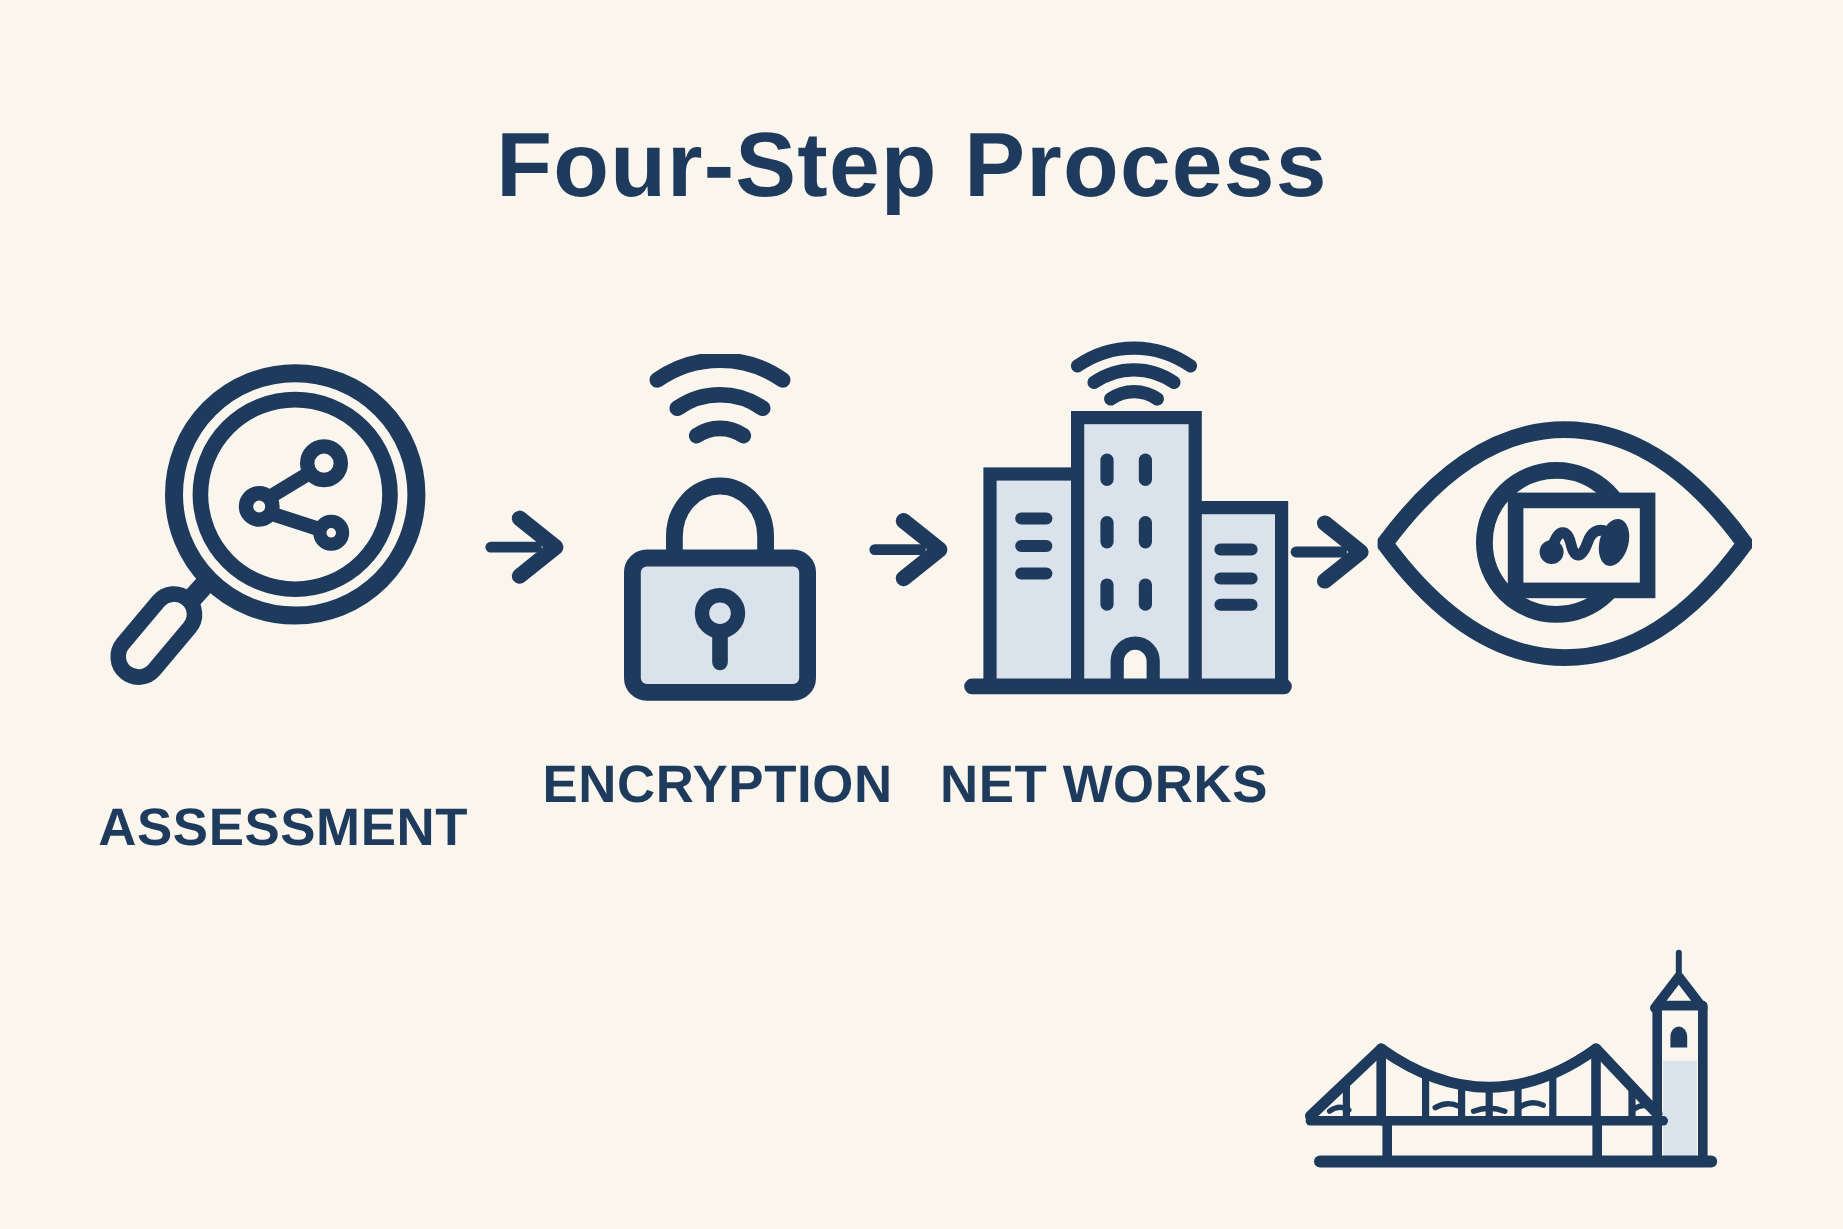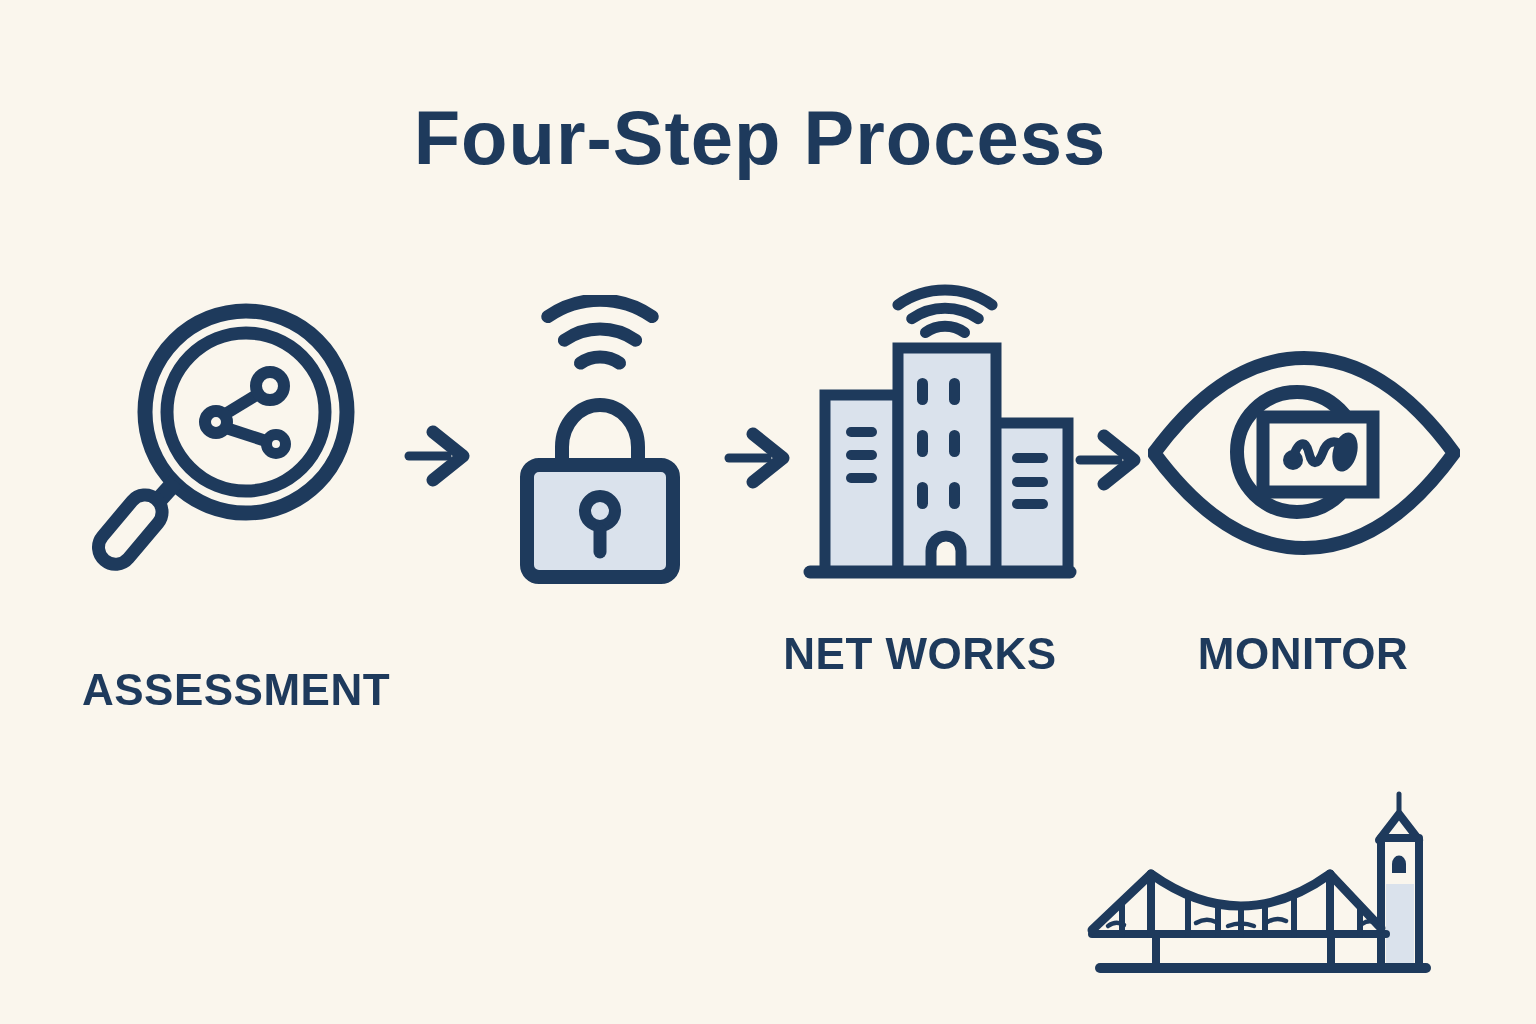--- a/index.html
+++ b/index.html
@@ -118,26 +118,26 @@
     <path d="M145,110 C150,92 158,92 161,105 C164,118 170,118 175,104 C178,95 184,92 191,95" stroke-width="9" stroke-linecap="round"></path>
     <ellipse cx="197" cy="104" rx="12" ry="20" transform="rotate(15 197 104)" fill="#1e3a5c" stroke="none"></ellipse>
   </g>
 </svg>
 
 <div class="step-label lbl1">
   <div>ASSESSMENT</div>
   <div></div>
 </div>
 <div class="step-label lbl2">
+  <div>ENCRYPTION</div>
 </div>
 <div class="step-label lbl3">
   <div>NET WORKS</div>
 </div>
 <div class="step-label lbl4">
-  <div>MONITOR</div>
 </div>
 
 <svg class="icon" style="left:1078px;top:780px;" width="400" height="230" viewBox="0 0 400 230">
   <g fill="none" stroke="#1e3a5c" stroke-linecap="round" stroke-linejoin="round">
 
     <line x1="321" y1="14" x2="321" y2="42" stroke-width="5"></line>
     <path d="M301,60 L321,34 L341,60 Z" stroke-width="8" fill="#faf6ed"></path>
     <rect x="303" y="58" width="38" height="130" stroke-width="8" fill="#faf6ed"></rect>
     <rect x="308" y="104" width="28" height="80" fill="#dae2ec" stroke="none"></rect>
     <path d="M314,93 L314,84 A7,8.5 0 1 1 328,84 L328,93 Z" fill="#1e3a5c" stroke="none"></path>

